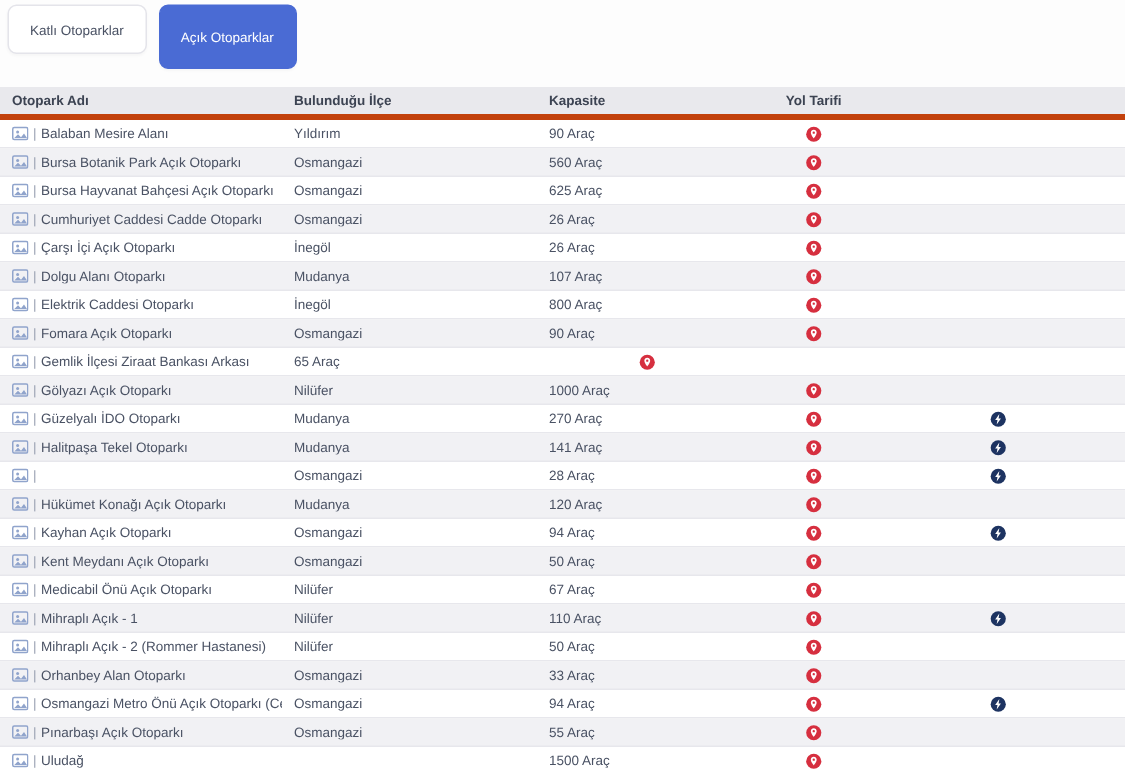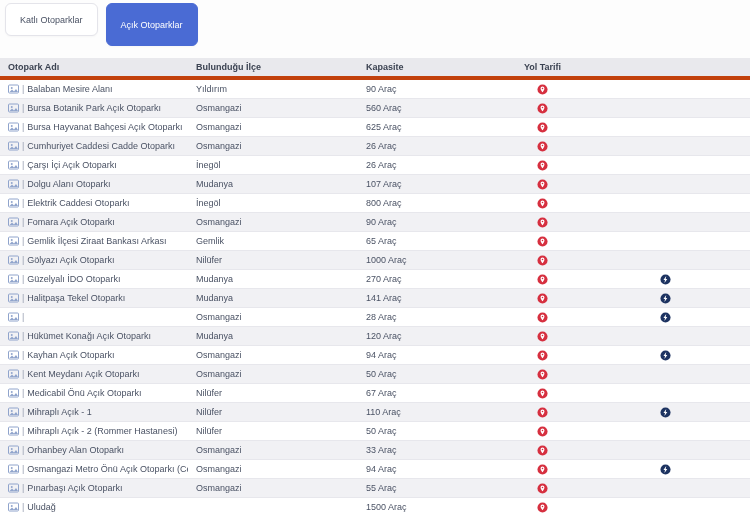--- a/index.html
+++ b/index.html
@@ -258,21 +258,20 @@
   <div class="row">
     <div class="cell name-cell">
       <svg class="row-glyph" viewBox="0 0 22 20">
         <rect x="1" y="2" width="20" height="16" rx="2" fill="none" stroke="#90a4cc" stroke-width="2"></rect>
         <circle cx="7.5" cy="8" r="2" fill="#90a4cc"></circle>
         <path d="M3 16l5-5 4 4 4-5 4 6z" fill="#90a4cc"></path>
       </svg>
       <span class="sep">|</span>
       <span>Gemlik İlçesi Ziraat Bankası Arkası</span>
     </div>
-    <div class="cell">Gemlik</div>
     <div class="cell">65 Araç</div>
     <div class="cell center">
       <svg class="pin-icon" viewBox="0 0 24 24">
         <circle cx="12" cy="12" r="11" fill="#d62f3f"></circle>
         <path d="M12 5.5c-2.35 0-4.25 1.9-4.25 4.25 0 3.1 4.25 8.25 4.25 8.25s4.25-5.15 4.25-8.25C16.25 7.4 14.35 5.5 12 5.5zm0 5.9a1.7 1.7 0 1 1 0-3.4 1.7 1.7 0 0 1 0 3.4z" fill="#ffffff"></path>
       </svg>
     </div>
     <div class="cell center">
       
     </div>

